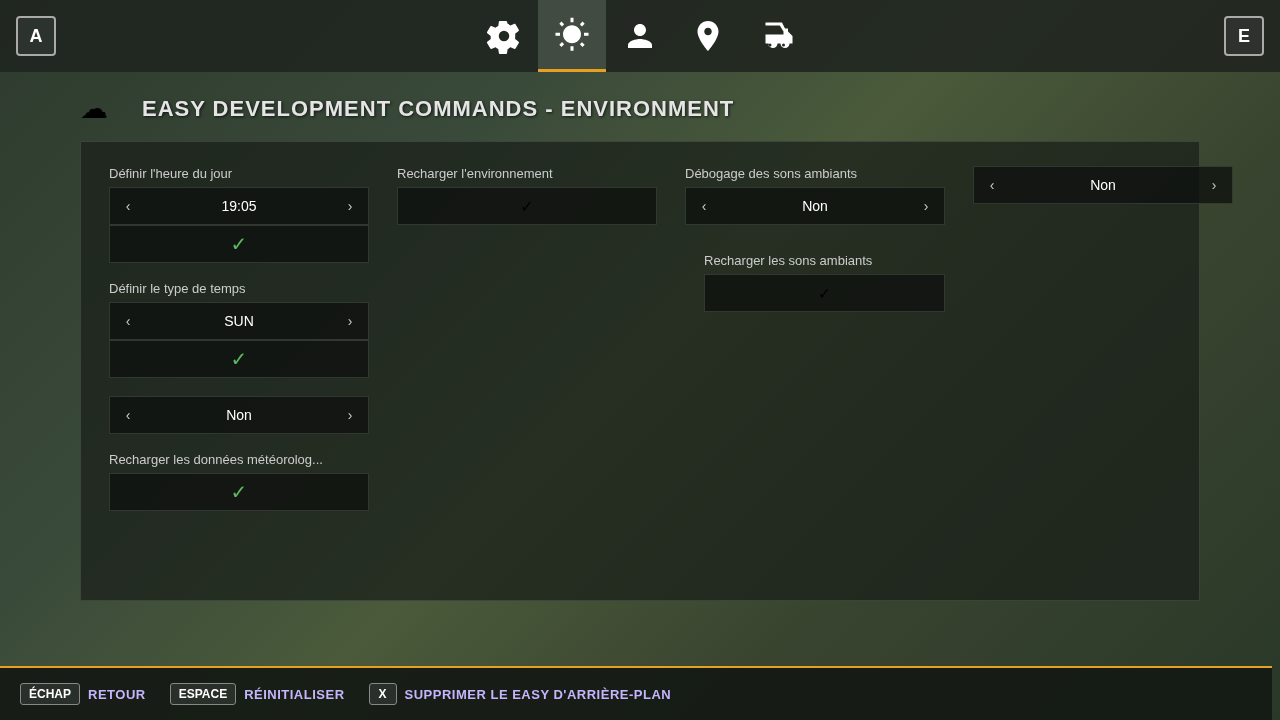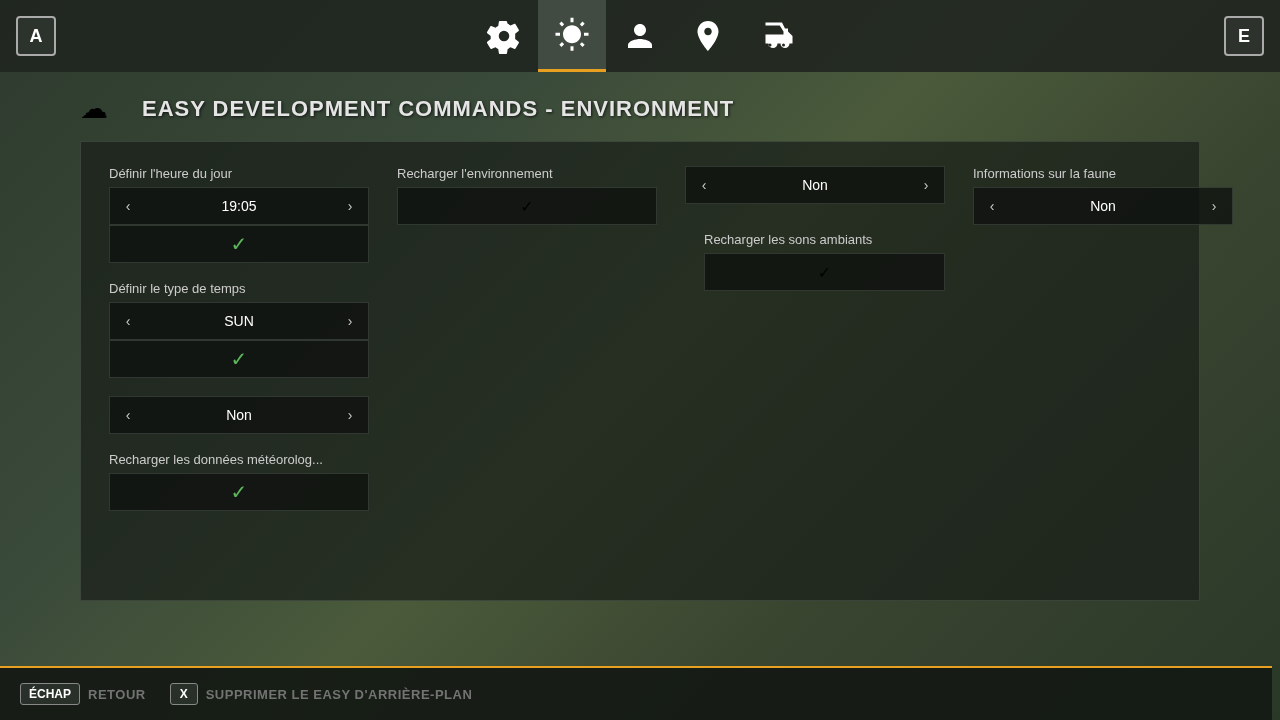--- a/index.html
+++ b/index.html
@@ -225,21 +225,21 @@
       border: 1px solid #888;
       border-radius: 3px;
       color: #fff;
       font-size: 12px;
       font-weight: bold;
       background: rgba(50,55,50,0.7);
       min-width: 28px;
     }
 
     .bottom-action-label {
-      color: #737373;
+      color: #c4b5fd;
       font-size: 13px;
       font-weight: bold;
       letter-spacing: 0.5px;
     }
 
     .col-1 { grid-column: 1; }
     .col-2 { grid-column: 2; }
     .col-3 { grid-column: 3; }
     .col-4 { grid-column: 4; }
   </style>
@@ -347,52 +347,56 @@
           <div class="control-label">Recharger l'environnement</div>
           <div class="check-only-btn">
             <span class="checkmark">✓</span>
           </div>
         </div>
       </div>
 
       <div class="col-3">
 
         <div class="control-group">
+          <div class="control-label">Débogage des sons ambiants</div>
           <div class="selector-row">
             <div class="selector-arrow">‹</div>
             <div class="selector-value">Non</div>
             <div class="selector-arrow">›</div>
           </div>
         </div>
 
         <div class="control-group" style="margin-top: 28px; margin-left: 19px;">
           <div class="control-label">Recharger les sons ambiants</div>
           <div class="check-only-btn">
             <span class="checkmark">✓</span>
           </div>
         </div>
       </div>
 
       <div class="col-4">
         <div class="control-group">
-          <div class="control-label">Informations sur la faune</div>
           <div class="selector-row">
             <div class="selector-arrow">‹</div>
             <div class="selector-value">Non</div>
             <div class="selector-arrow">›</div>
           </div>
         </div>
       </div>
 
     </div>
   </div>
 </div>
 
 <div class="bottom-bar">
   <div class="bottom-action">
     <span class="bottom-key">ÉCHAP</span>
     <span class="bottom-action-label">RETOUR</span>
   </div>
   <div class="bottom-action">
+    <span class="bottom-key">ESPACE</span>
+    <span class="bottom-action-label">RÉINITIALISER</span>
+  </div>
+  <div class="bottom-action">
     <span class="bottom-key">X</span>
     <span class="bottom-action-label">SUPPRIMER LE EASY D'ARRIÈRE-PLAN</span>
   </div>
 </div>
 
 </body></html>

